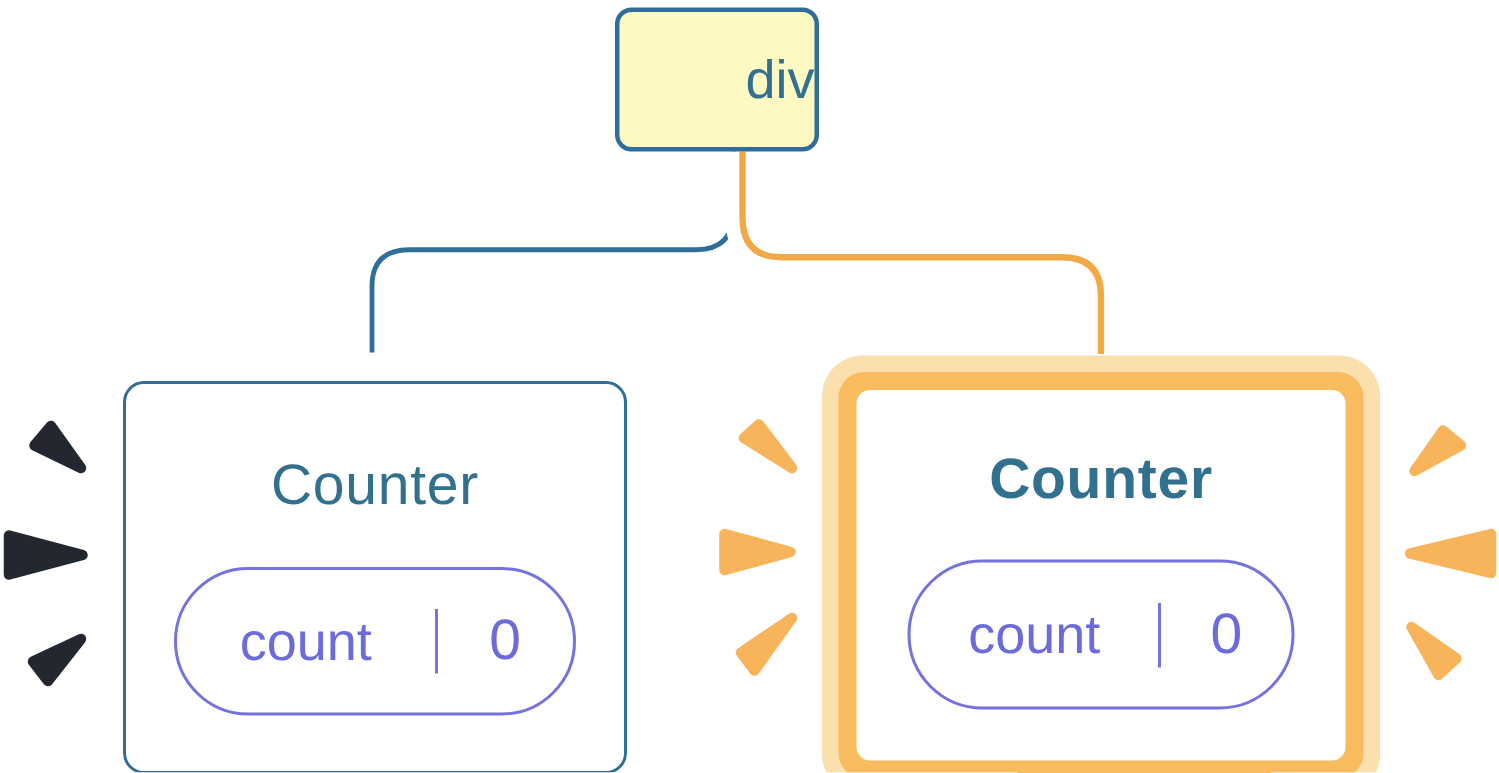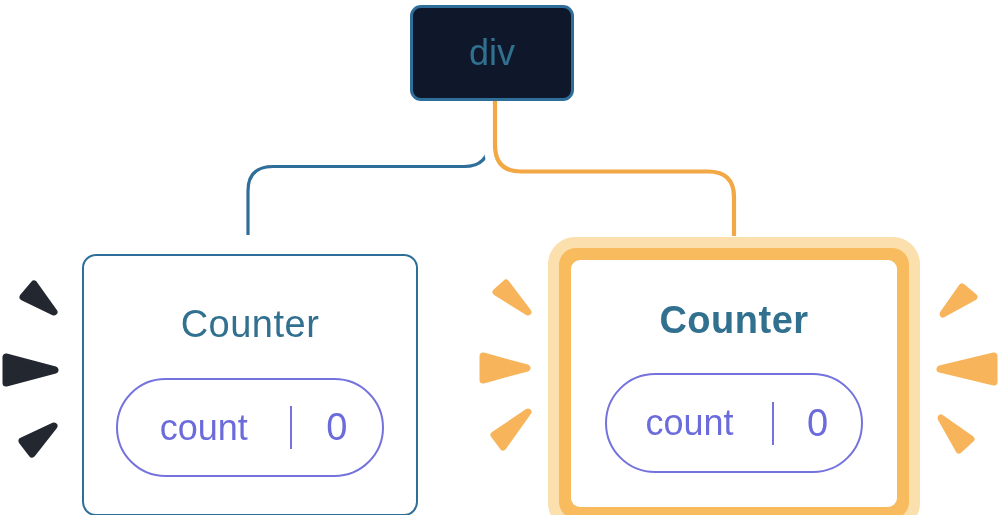--- a/index.html
+++ b/index.html
@@ -11,26 +11,26 @@
     font-family:"Liberation Sans",sans-serif;
   }
   .layer{position:absolute;left:0;top:0;width:999px;height:515px;pointer-events:none;}
   .layer-blue{z-index:1;}
   .layer-cards{z-index:2;margin-top:20px;}
   .layer-orange{z-index:3;}
   .layer-root{z-index:4;}
 
   
   .root-node{
-    position:absolute;left:410px;top:5px;width:164px;height:96px;
+    position:absolute;left:410px;top:5px;width:136px;height:96px;
     box-sizing:border-box;
-    background:#0f172a;
+    background:#fef9c3;
     border:3px solid var(--blue-border);
     border-radius:11px;
-    display:flex;align-items:center;justify-content:center;
+    display:flex;align-items:center;justify-content:flex-end;
     font-size:36px;font-weight:500;color:var(--blue-text);
   }
 
   
   .card-left{
     position:absolute;left:82px;top:234px;width:336px;height:262px;
     box-sizing:border-box;
     background:#fff;
     border:2.5px solid var(--blue-border);
     border-radius:14px;

